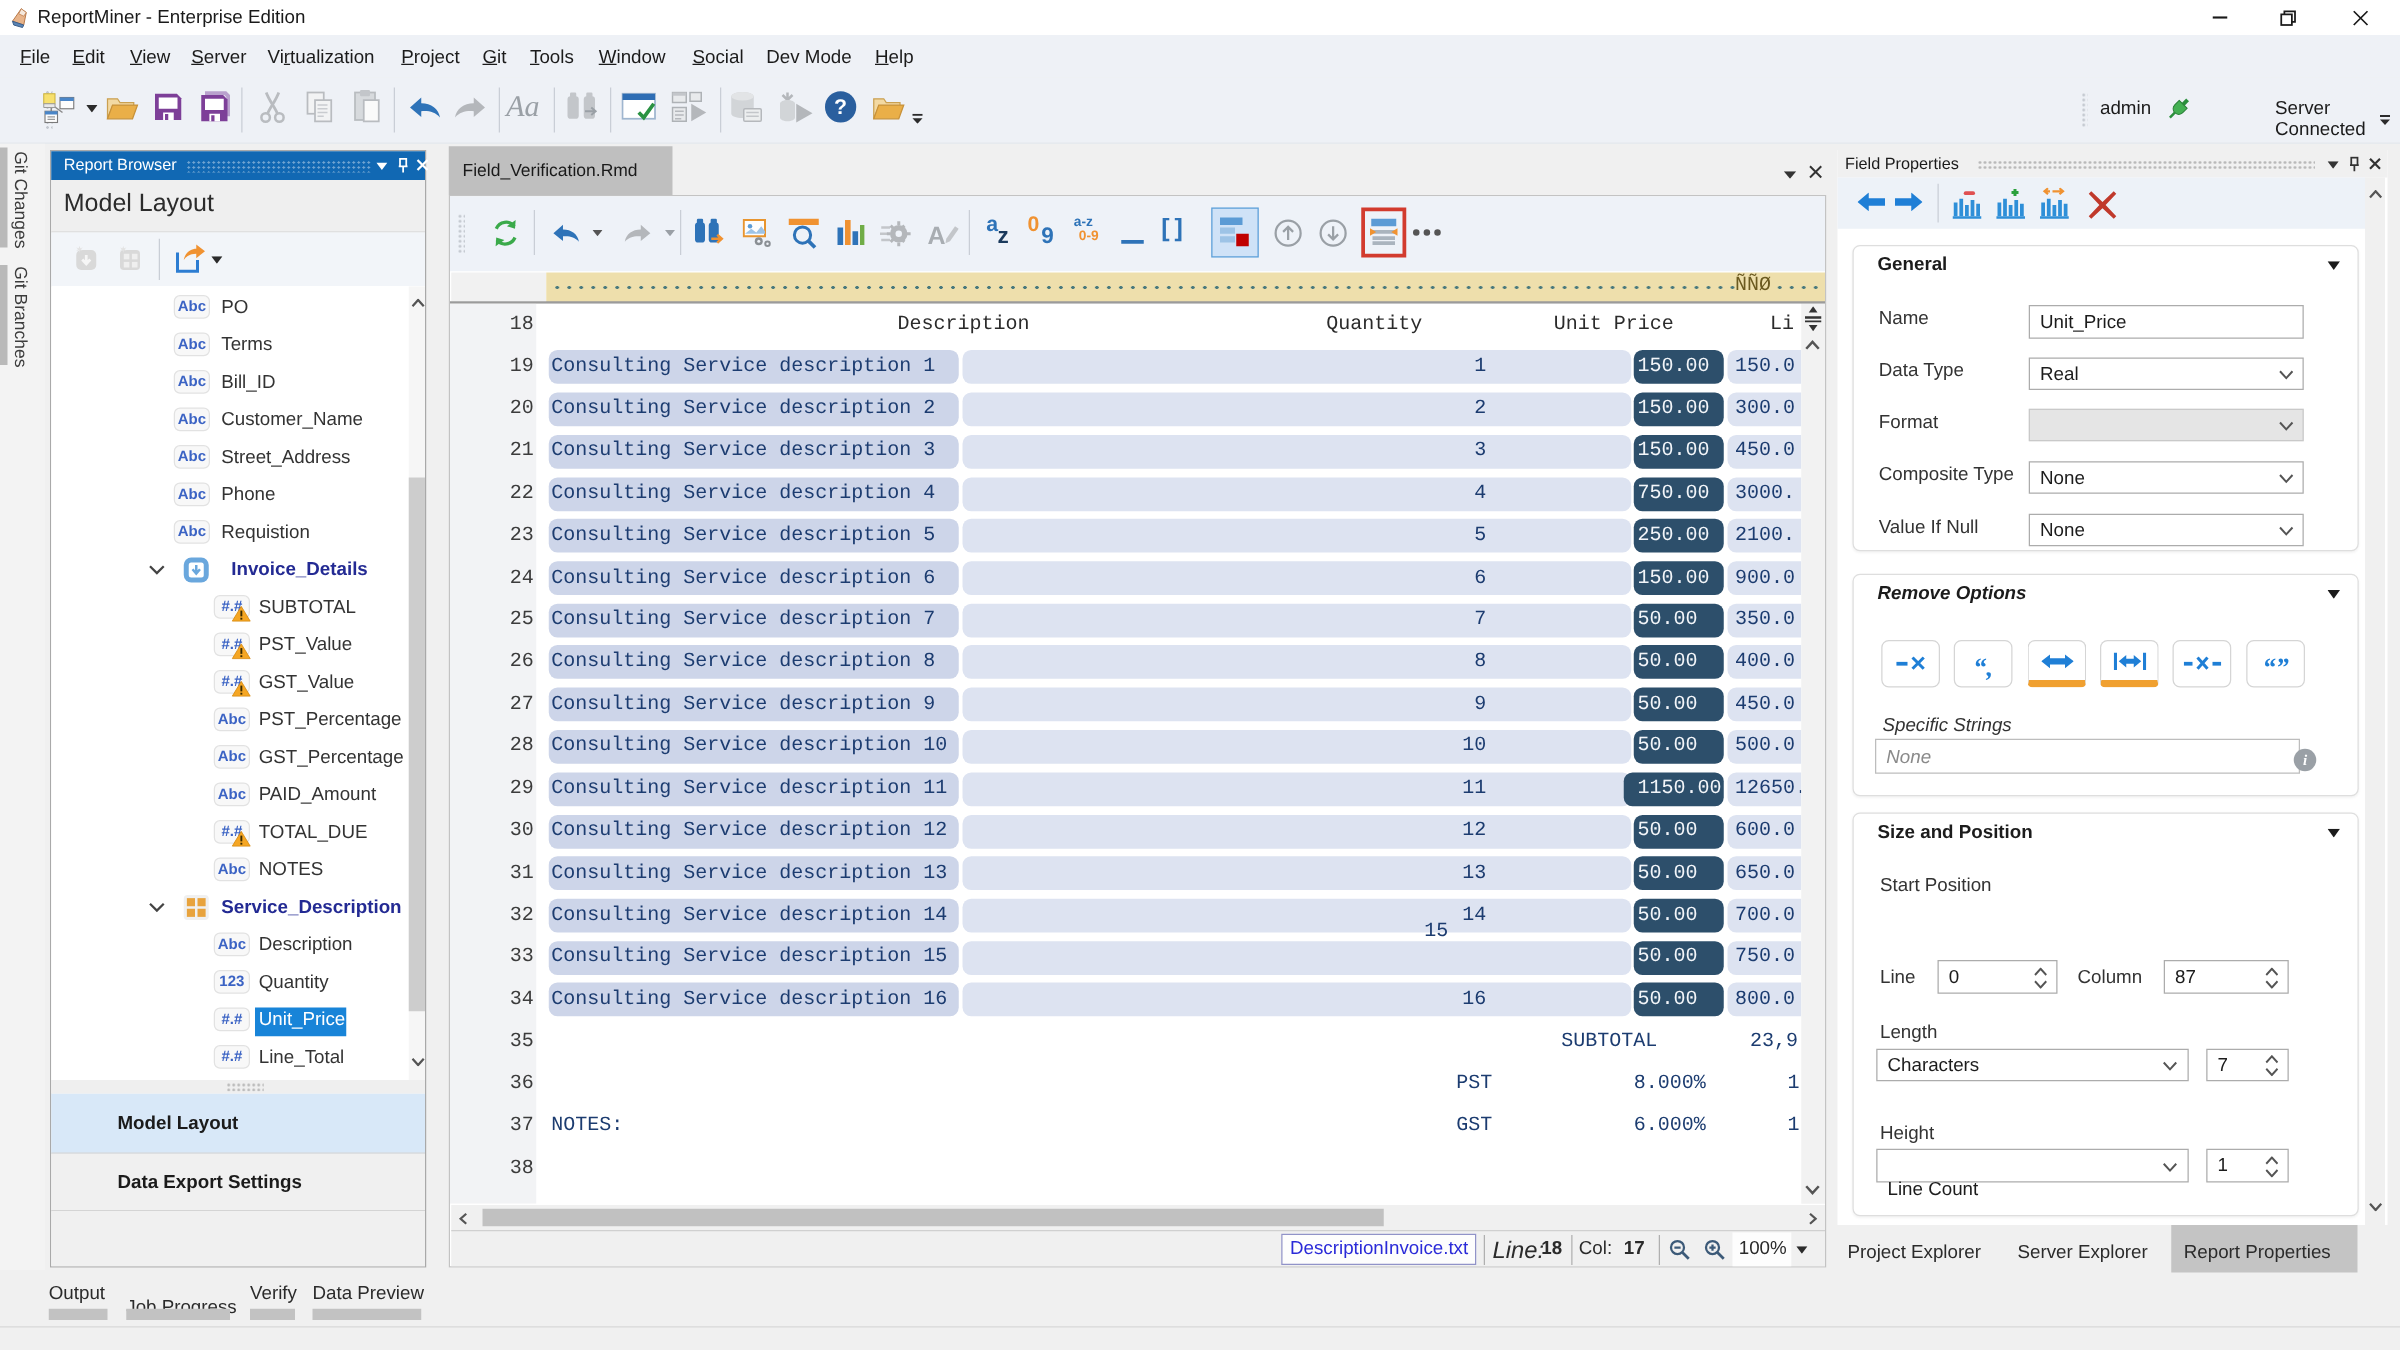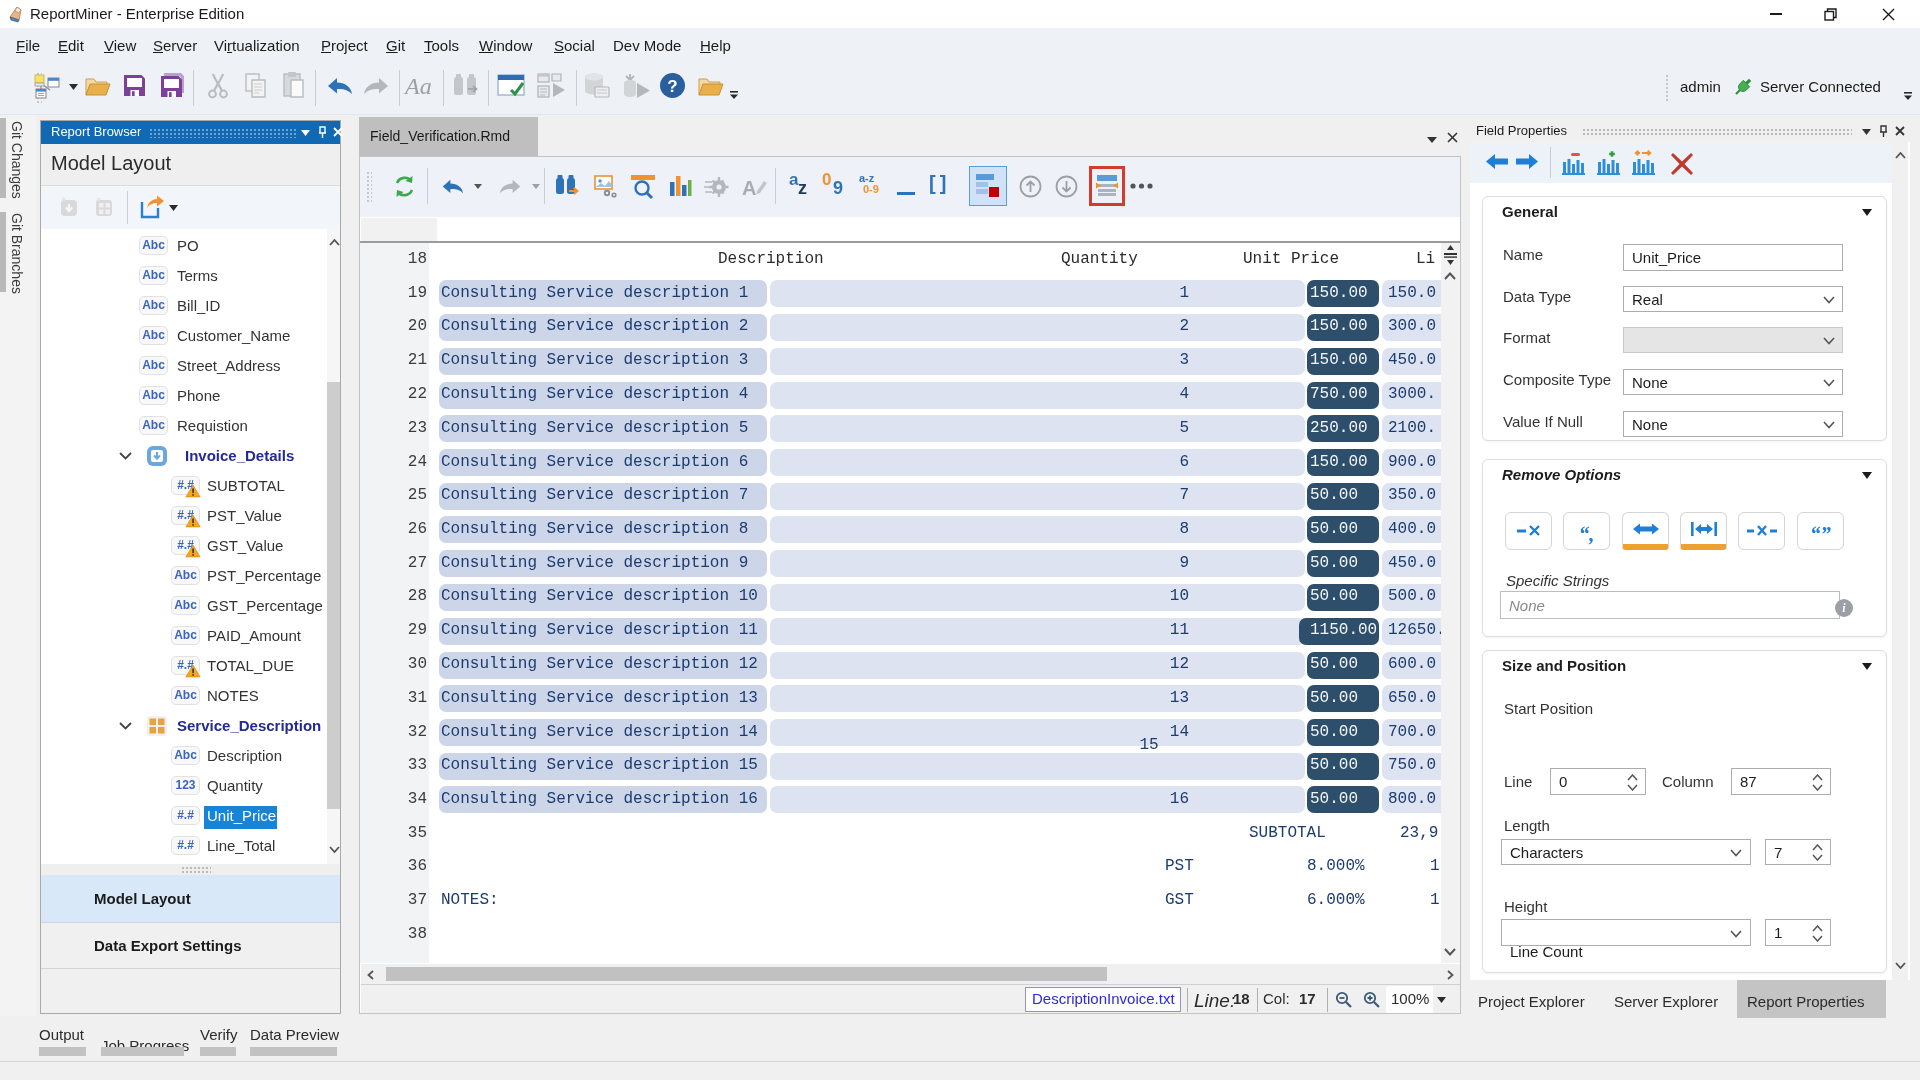--- a/index.html
+++ b/index.html
@@ -226,21 +226,21 @@
 
 <div class="abs" style="left:1665px;top:74px;width:5px;height:28px;background-image:radial-gradient(#c3c8cf 1px, transparent 1.2px);background-size:4px 4px;"></div>
 <div class="abs" style="left:1680px;top:78px;font-size:15px;color:#1b1b1b;">admin</div>
 <svg class="abs" style="left:1732px;top:76px" width="22" height="22" viewBox="0 0 22 22">
   <g transform="rotate(45 11 11)">
     <rect x="9.4" y="1" width="3.2" height="5" fill="#2a8f3c"></rect>
     <path d="M6.5 6 h9 v5 c0 2.5 -2 4.5 -4.5 4.5 S6.5 13.5 6.5 11 Z" fill="#43b052" stroke="#2a7f38" stroke-width="0.8"></path>
     <rect x="10" y="15.5" width="2" height="5.5" fill="#2a8f3c"></rect>
   </g>
 </svg>
-<div class="abs" style="left:1760px;top:78px;font-size:15px;color:#1b1b1b;">Server Connected</div>
+<div class="abs" style="left:1820px;top:78px;font-size:15px;color:#1b1b1b;">Server Connected</div>
 <svg class="abs" style="left:1903px;top:92px" width="10" height="8" viewBox="0 0 10 8">
     <rect x="1" y="0" width="8" height="1.6" fill="#2b2b2b"></rect>
     <path d="M1 3.5 L9 3.5 L5 8 Z" fill="#2b2b2b"></path>
   </svg>
 
 <div class="abs" id="leftstrip"></div>
 <div class="vbar" style="top:118px;height:80px"></div>
 <div class="vtab" style="top:121px">Git Changes</div>
 <div class="vbar" style="top:212px;height:80px"></div>
 <div class="vtab" style="top:213px">Git Branches</div>
@@ -544,20 +544,25 @@
 <path d="M1 8.5 L6 11.5 L1 14.5 Z" fill="#f09231"></path>
 <path d="M23 8.5 L18 11.5 L23 14.5 Z" fill="#f09231"></path>
       </svg>
 <svg class="abs" style="left:770px;top:26px" width="23" height="6">
         <circle cx="3" cy="3" r="2.6" fill="#555"></circle>
         <circle cx="11.5" cy="3" r="2.6" fill="#555"></circle>
         <circle cx="20" cy="3" r="2.6" fill="#555"></circle>
       </svg>
     </div>
   <div class="abs" style="left:1px;top:61px;width:76px;height:23px;background:#f1f1f1;"></div>
+  <div class="abs" id="ruler">
+      <div class="abs" style="left:4px;top:10px;width:950px;height:4px;background-image:radial-gradient(circle, #49797d 1.3px, transparent 1.5px);background-size:9.6px 4px;"></div>
+<div class="abs" style="left:951px;top:1px;font-family:'Liberation Mono',monospace;font-size:16px;color:#6b5a20;">ÑÑØ</div>
+<div class="abs" style="left:982px;top:10px;width:38px;height:4px;background-image:radial-gradient(circle, #49797d 1.3px, transparent 1.5px);background-size:9.6px 4px;"></div>
+    </div>
   <div class="abs" style="left:0;top:84px;width:1100px;height:2px;background:#9b9b9b;"></div>
   <div class="abs" id="editor">
     <div class="abs" style="left:0;top:0;width:69px;height:720px;background:#f2f3f5;"></div>
     <div class="lnum" style="left:3px;top:7px">18</div>
     <div class="lnum" style="left:3px;top:41px">19</div>
     <div class="lnum" style="left:3px;top:74px">20</div>
     <div class="lnum" style="left:3px;top:108px">21</div>
     <div class="lnum" style="left:3px;top:142px">22</div>
     <div class="lnum" style="left:3px;top:176px">23</div>
     <div class="lnum" style="left:3px;top:210px">24</div>

